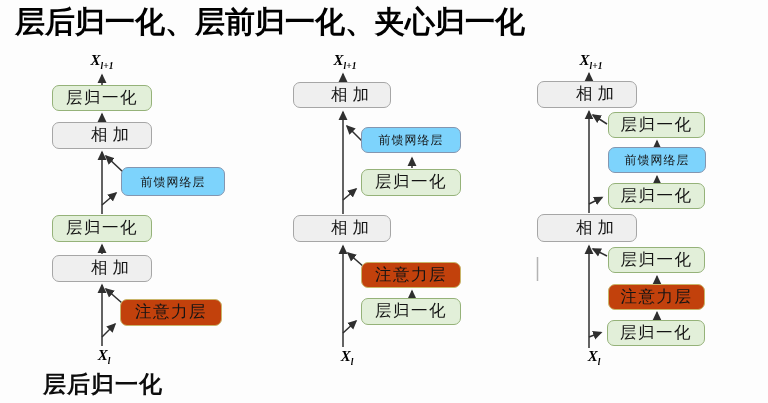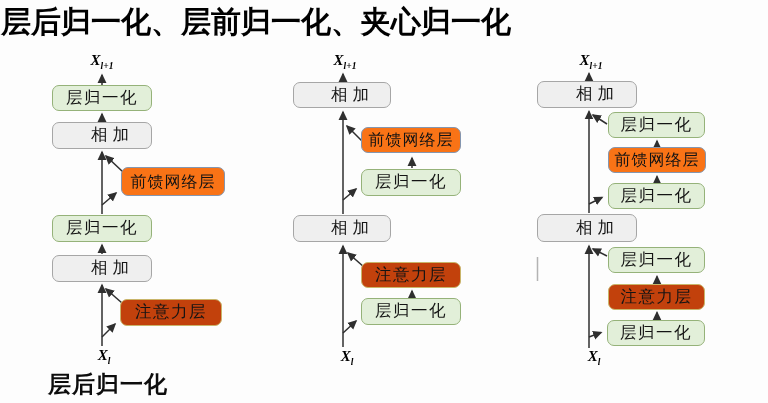--- a/index.html
+++ b/index.html
@@ -4,43 +4,43 @@
 <style>
   html,body{margin:0;padding:0;}
   body{
     width:768px;height:403px;position:relative;overflow:hidden;
     background:#fdfdfd;
     font-family:"Liberation Serif","DejaVu Serif",serif;
     color:#111;
   }
   .canvas{position:absolute;inset:0;}
   .title{
-    position:absolute;left:1px;top:2px;margin:0;
+    position:absolute;left:15px;top:2px;margin:0;
     font-size:30px;font-weight:bold;letter-spacing:0px;color:#000;
     white-space:nowrap;
   }
   .box{
     position:absolute;box-sizing:border-box;
     display:flex;align-items:center;justify-content:center;
     border-radius:7px;border:1.5px solid #999;
     font-size:16.5px;letter-spacing:1.5px;line-height:1;
     white-space:nowrap;color:#141414;
   }
   .box.ln {background:#e2efd9;border-color:#95b279;}
   .box.add{background:#efefef;border-color:#a6a6a6;letter-spacing:5px;padding-left:21px;}
-  .box.ffn{background:#f97316;border-color:#8496b0;font-size:16px;letter-spacing:1px;}
+  .box.ffn{background:#7dd3fc;border-color:#8496b0;font-size:12px;letter-spacing:1px;}
   .box.att{background:#c2410c;border-color:#c9b56a;}
   .xlabel{
     position:absolute;width:52px;text-align:center;
     font-style:italic;font-weight:bold;font-size:15px;color:#000;
     line-height:1;
   }
   .xlabel sub{font-size:9.5px;font-weight:bold;}
   .caption{
-    position:absolute;width:130px;top:369px;text-align:right;
+    position:absolute;width:130px;top:369px;text-align:center;
     font-size:23px;font-weight:600;letter-spacing:1px;color:#0d0d0d;
     white-space:nowrap;
   }
   svg.wires{position:absolute;left:0;top:0;}
 </style>
 </head>
 <body>
 
 <div class="canvas">
 

